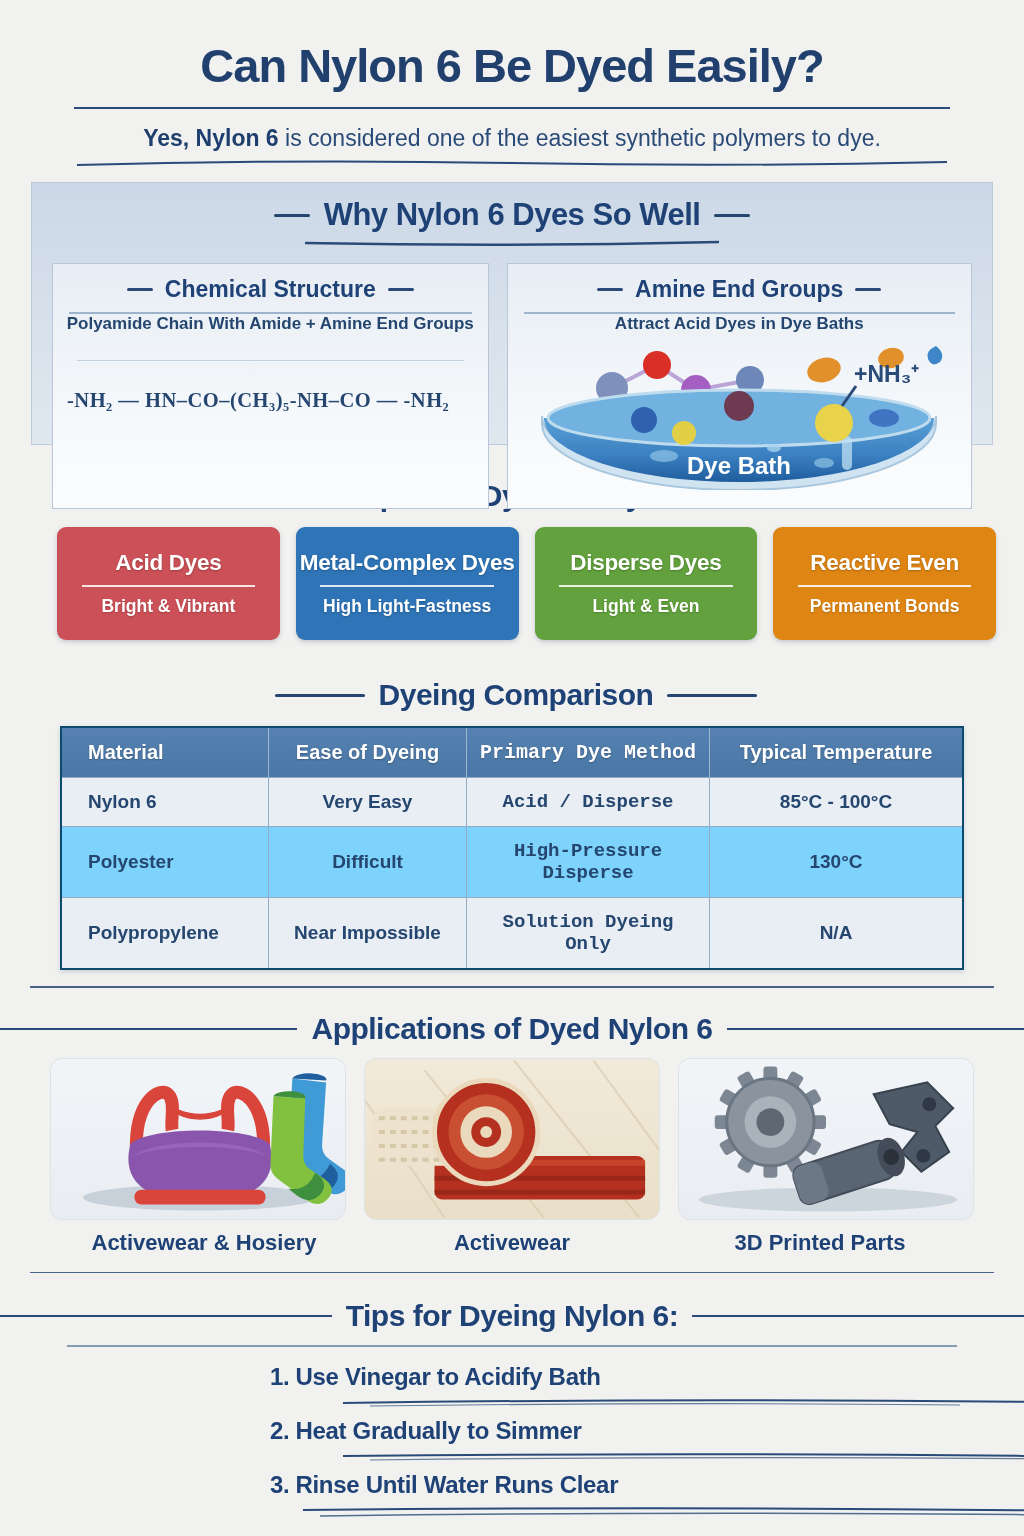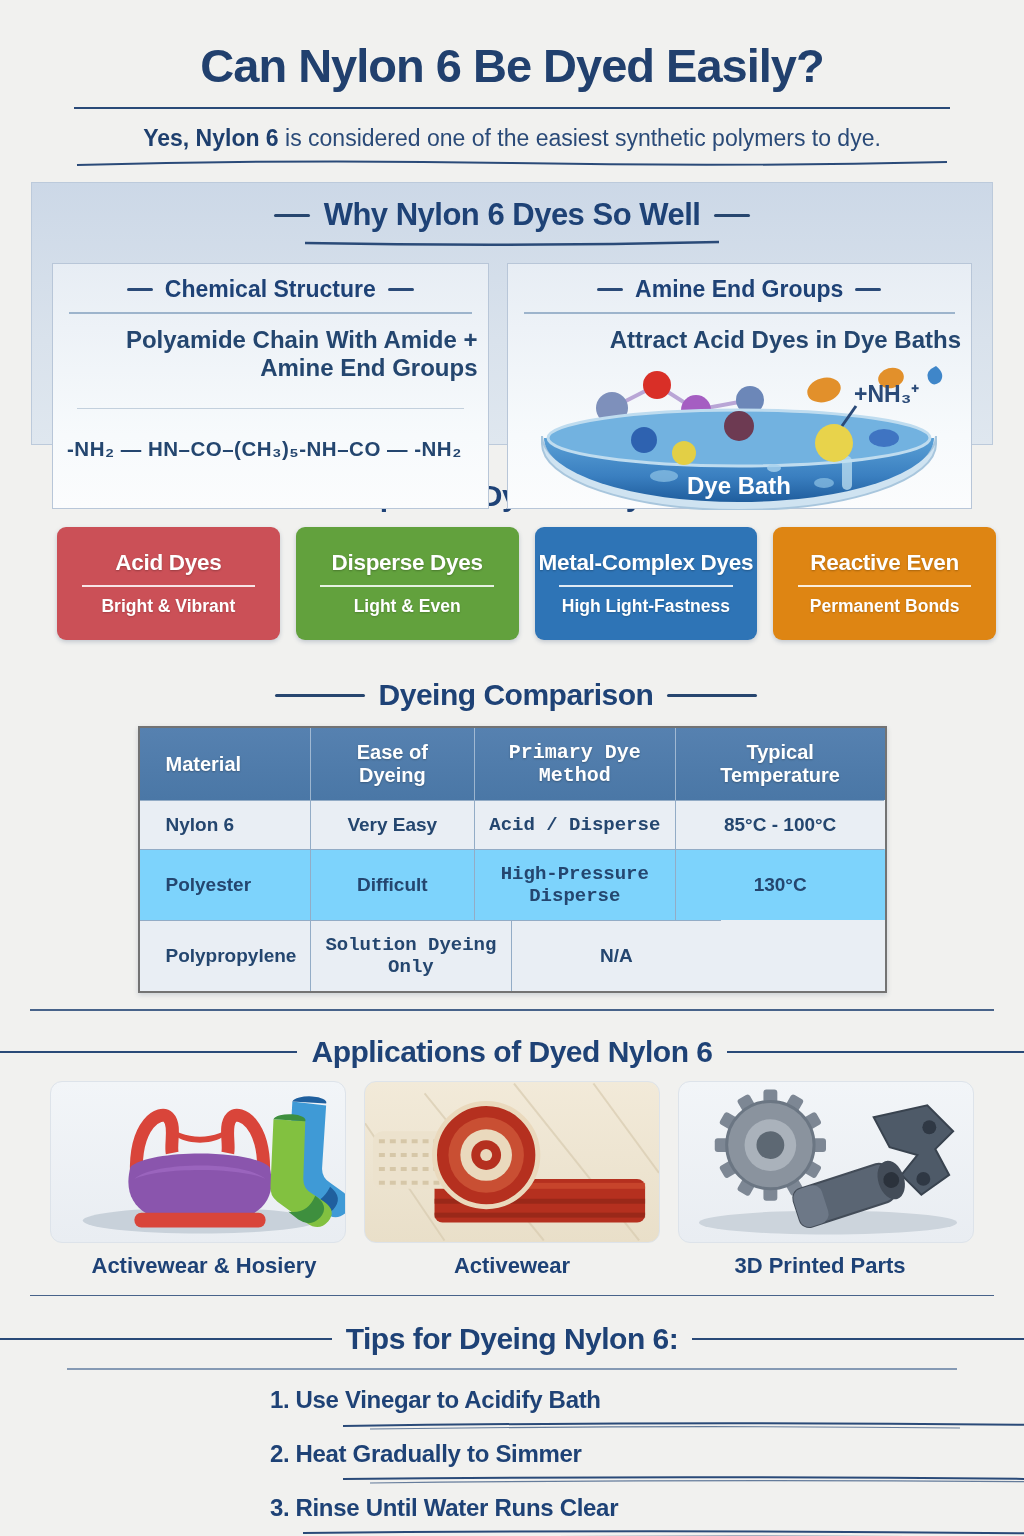--- a/index.html
+++ b/index.html
@@ -50,26 +50,26 @@
   .why-card {
     flex:1; height:246px;
     background:linear-gradient(180deg,#e7edf4 0%,#f7fafc 70%,#fbfcfd 100%);
     border:1px solid #b8c6d8;
     padding:12px 10px 0 10px;
   }
   .card-title-row { display:flex; align-items:center; justify-content:center; gap:12px; }
   .card-title-row .dash { width:26px; height:2.5px; background:#2a4a78; border-radius:2px; }
   .card-title { font-size:23px; font-weight:bold; color:#1e4276; }
   .card-rule { height:1.5px; background:#9db4cc; margin:9px 6px 0 6px; }
-  .card-desc { margin-top:12px; text-align:right; font-size:24px; font-weight:bold; color:#24466f; }
+  .card-desc { text-align:center; font-size:17px; font-weight:bold; color:#24466f; }
   .formula-rule { height:1px; background:#c3d0dd; margin:26px 14px 0 14px; }
   .formula {
     margin-top:28px; padding-left:4px;
     font-size:20.5px; font-weight:bold; color:#24466f;
-    letter-spacing:0.5px; white-space:nowrap;
+    letter-spacing:0.5px; white-space:nowrap;font-family:Liberation Serif, serif;
   }
   .bath-illustration { display:block; margin:4px auto 0 auto; }
 
   
   .dyes-title-row { margin-top:20px; }
   .dyes-title-row .dash { width:60px; height:3px; }
   .dye-cards {
     display:flex; gap:16px;
     width:968px; margin:14px auto 0 auto;padding-left:29px;
   }
@@ -79,22 +79,22 @@
     color:#ffffff; box-shadow:0 2px 4px rgba(60,80,110,.25);
   }
   .dye-card .dye-name { font-size:22.5px; font-weight:bold; text-shadow:0 1px 2px rgba(0,0,0,.25); letter-spacing:-0.3px; }
   .dye-card .dye-sep { width:78%; height:2px; background:rgba(255,255,255,.85); margin:9px 0; }
   .dye-card .dye-trait { font-size:17.5px; font-weight:bold; text-shadow:0 1px 2px rgba(0,0,0,.2); }
 
   
   .comp-title-row { margin-top:24px;margin-left:8px; }
   .comp-title-row .dash { width:90px; height:3px; }
   .comp-table {
-    width:749px; margin:14px auto 0 auto;
-    border:2px solid #737373;
+    width:904px; margin:14px auto 0 auto;
+    border:2px solid #0c4a6e;
     box-shadow:0 2px 5px rgba(60,80,110,.2);
   }
   .t-row { display:flex; }
   .t-head { background:linear-gradient(180deg,#5681b0 0%,#4a77a6 100%); }
   .t-cell {
     padding:13px 10px; font-size:19px; font-weight:bold;
     display:flex; align-items:center; justify-content:center; text-align:center;
   }
   .t-head .t-cell { color:#ffffff; font-size:20px; border-right:1px solid rgba(255,255,255,.45); text-shadow:0 1px 2px rgba(0,0,0,.25); }
   .t-head .t-cell:last-child { border-right:none; }
@@ -227,29 +227,29 @@
     <span class="dash"></span>
     <span class="sec-title">Compatible Dyes for Nylon 6</span>
     <span class="dash"></span>
   </div>
   <div class="dye-cards">
     <div class="dye-card" style="background: rgb(203, 80, 87);">
       <div class="dye-name">Acid Dyes</div>
       <div class="dye-sep"></div>
       <div class="dye-trait">Bright &amp; Vibrant</div>
     </div>
+    <div class="dye-card" style="background: rgb(46, 116, 182);">
+      <div class="dye-name">Metal-Complex Dyes</div>
+      <div class="dye-sep"></div>
+      <div class="dye-trait">High Light-Fastness</div>
+    </div>
     <div class="dye-card" style="background: rgb(98, 161, 61);">
       <div class="dye-name">Disperse Dyes</div>
       <div class="dye-sep"></div>
       <div class="dye-trait">Light &amp; Even</div>
-    </div>
-    <div class="dye-card" style="background: rgb(46, 116, 182);">
-      <div class="dye-name">Metal-Complex Dyes</div>
-      <div class="dye-sep"></div>
-      <div class="dye-trait">High Light-Fastness</div>
     </div>
     <div class="dye-card" style="background: rgb(222, 133, 19);">
       <div class="dye-name">Reactive Even</div>
       <div class="dye-sep"></div>
       <div class="dye-trait">Permanent Bonds</div>
     </div>
   </div>
 
   <div class="sec-title-row comp-title-row">
     <span class="dash"></span>
@@ -270,20 +270,21 @@
       <div class="t-cell c-temp">85°C - 100°C</div>
     </div>
     <div class="t-row t-body alt">
       <div class="t-cell c-mat">Polyester</div>
       <div class="t-cell c-ease">Difficult</div>
       <div class="t-cell c-meth">High-Pressure Disperse</div>
       <div class="t-cell c-temp">130°C</div>
     </div>
     <div class="t-row t-body">
       <div class="t-cell c-mat">Polypropylene</div>
+      <div class="t-cell c-ease">Near Impossible</div>
       <div class="t-cell c-meth">Solution Dyeing Only</div>
       <div class="t-cell c-temp">N/A</div>
     </div>
   </div>
 
   <div class="full-divider"></div>
   <div class="sec-title-row apps-title-row">
     <span class="line"></span>
     <span class="sec-title">Applications of Dyed Nylon 6</span>
     <span class="line"></span>

